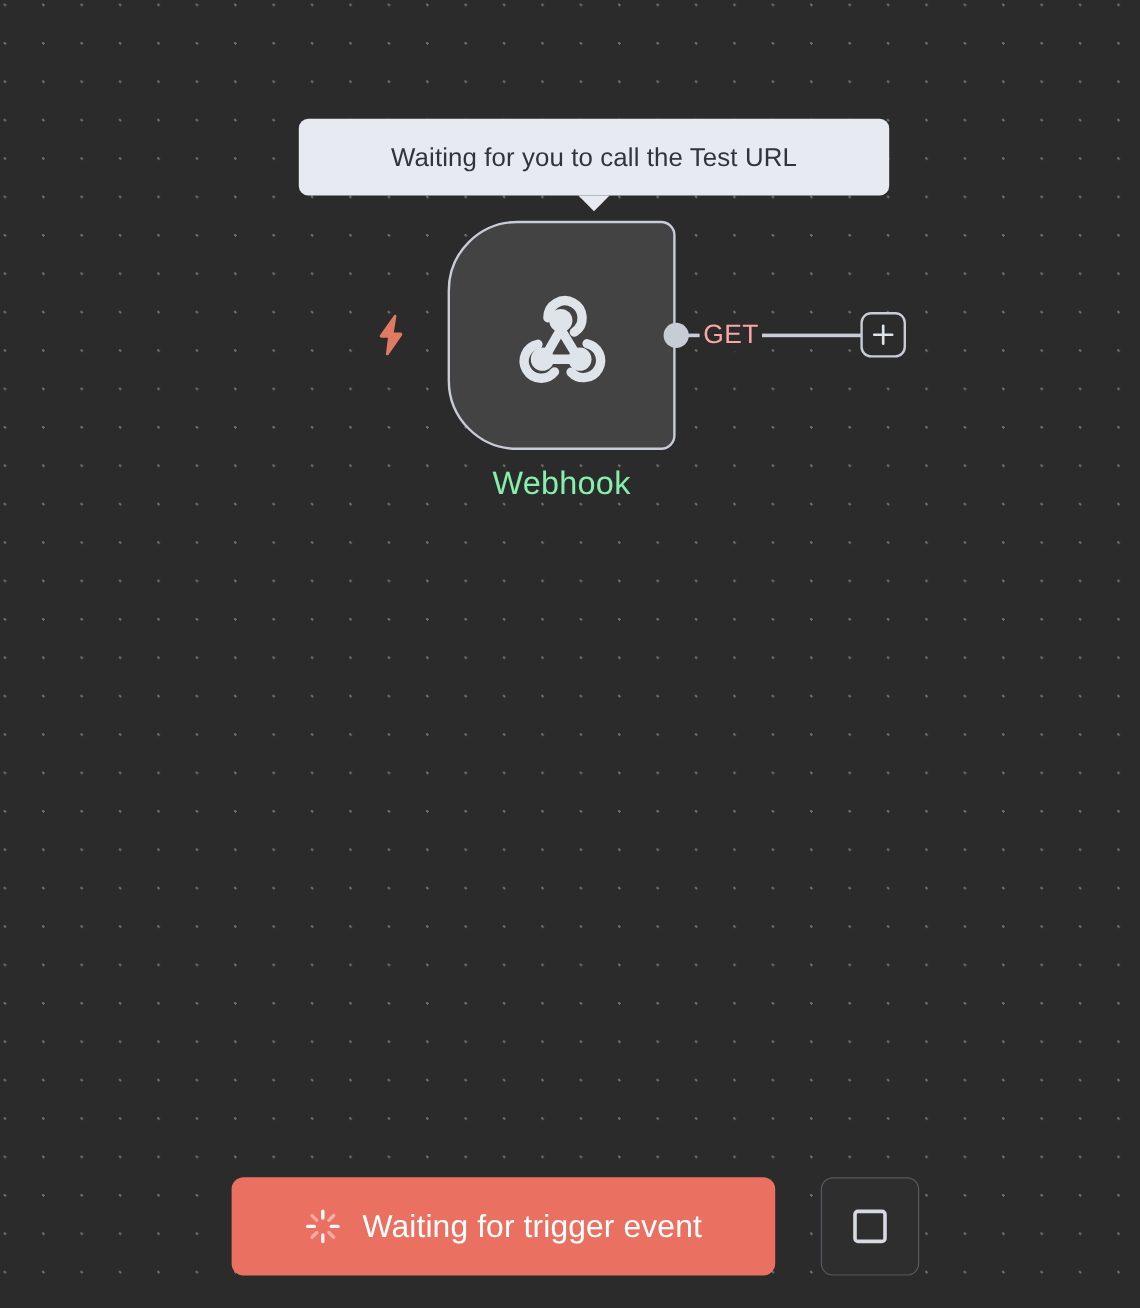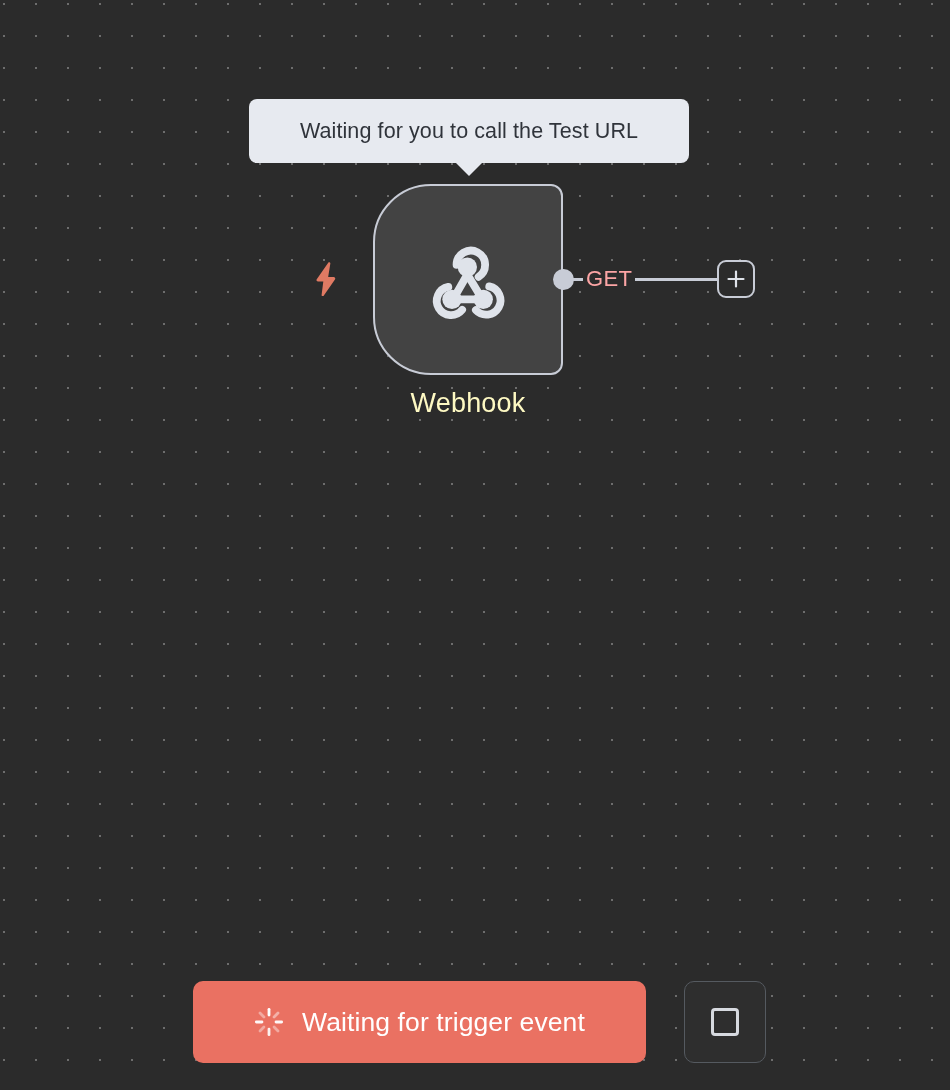--- a/index.html
+++ b/index.html
@@ -23,21 +23,21 @@
   #canvas {
     position: absolute;
     inset: 0;
   }
 
   
   #tooltip {
     position: absolute;
     left: 249px;
     top: 99px;
-    width: 440px;
+    width: 492px;
     height: 64px;
     background: #e7eaf0;
     border-radius: 8px;
     display: flex;
     align-items: center;
     justify-content: center;
   }
   #tooltip-text {
     color: #30343b;
     font-size: 21.5px;
@@ -75,21 +75,21 @@
     justify-content: center;
   }
   #node-icon { width: 92px; height: 92px; display: block; margin-left: 2px; }
 
   #node-label {
     position: absolute;
     left: 373px;
     top: 388px;
     width: 190px;
     text-align: center;
-    color: #fef9c3;
+    color: #86efac;
     font-size: 27px;
     letter-spacing: 0.2px;
     white-space: nowrap;
   }
 
   
   #trigger-bolt {
     position: absolute;
     left: 310px;
     top: 262px;

